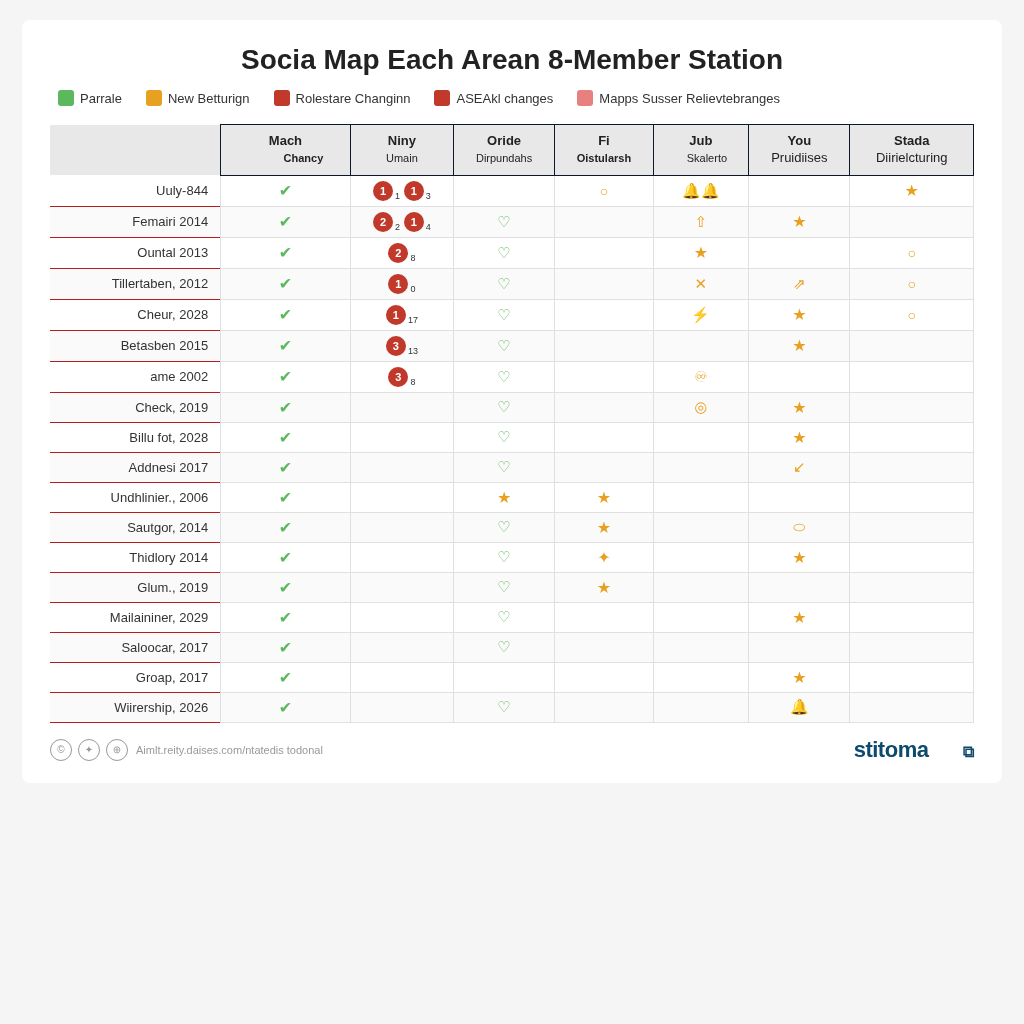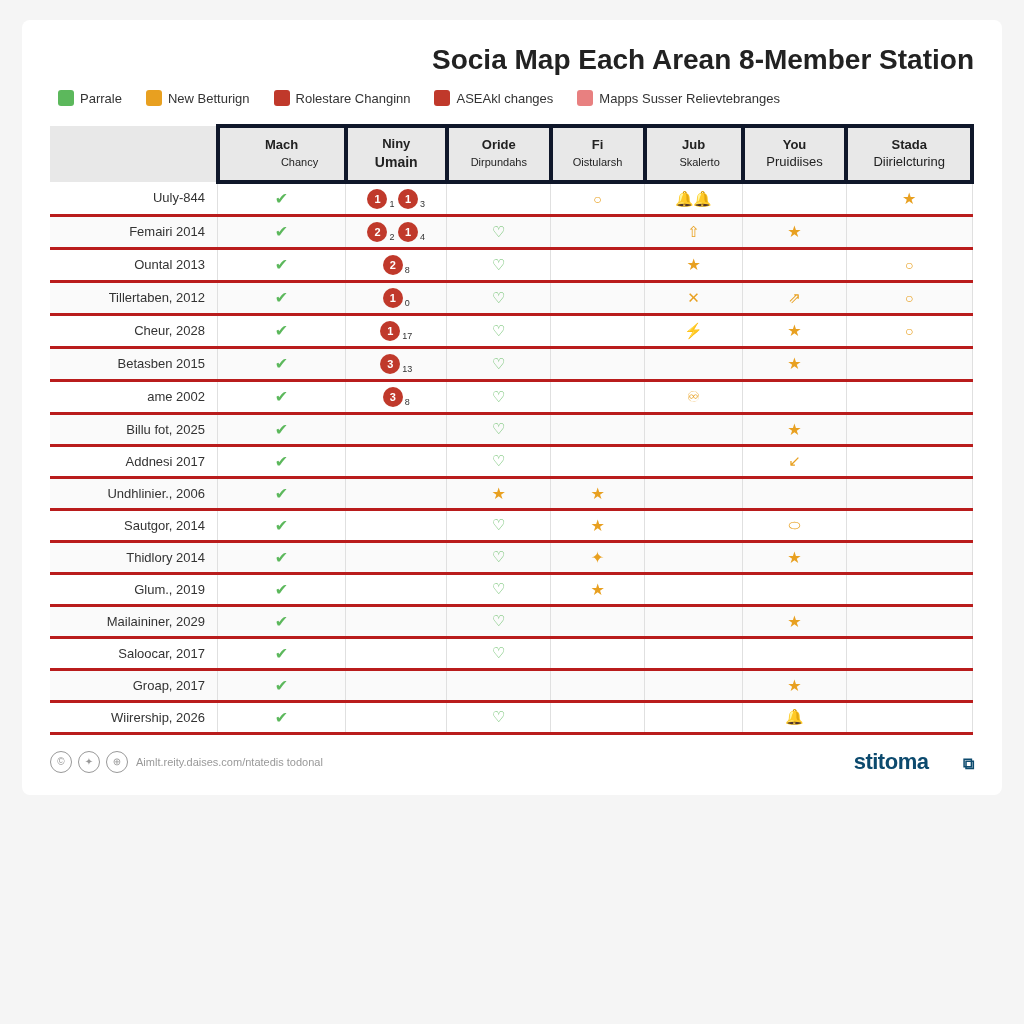--- a/index.html
+++ b/index.html
@@ -11,21 +11,21 @@
       padding: 20px;
     }
     .container {
       background: white;
       border-radius: 8px;
       padding: 24px 28px 20px;
       max-width: 980px;
       margin: 0 auto;
     }
     h1 {
-      text-align: right;
+      text-align: center;
       font-size: 28px;
       font-weight: bold;
       color: #222;
       margin-bottom: 14px;
     }
     .legend {
       display: flex;
       flex-wrap: wrap;
       gap: 6px 24px;
       margin-bottom: 18px;
@@ -52,29 +52,29 @@
     }
     thead tr {
       background: #e8e8e8;
     }
     thead th {
       padding: 8px 6px;
       text-align: center;
       font-weight: bold;
       font-size: 13px;
       color: #222;
-      border: 4px solid #0f172a;
+      border: 1px solid #0f172a;
       line-height: 1.3;
     }
     thead th.row-name-col {
       background: transparent;
       border: none;
     }
     tbody tr {
-      border-bottom: 3px solid #b91c1c;
+      border-bottom: 1px solid #b91c1c;
     }
     tbody tr:nth-child(even) {
       background: #fafafa;
     }
     tbody td {
       padding: 5px 6px;
       text-align: center;
       border: 1px solid #e0e0e0;
       font-size: 13px;
       color: #333;
@@ -200,24 +200,24 @@
     <div class="legend-item">
       <span class="legend-dot" style="background:#e88080;"></span>
       <span>Mapps Susser Relievtebranges</span>
     </div>
   </div>
 
   <table>
     <thead>
       <tr>
         <th class="row-name-col"></th>
-        <th><span>Mach</span><br><span style="font-weight:normal;font-size:11px;margin-left:36px;">Chancy</span></th>
-        <th><span>Niny</span><br><span style="font-weight:bold;font-size:14px;">Umain</span></th>
+        <th><span>Mach</span><br><span style="font-weight:bold;font-size:11px;margin-left:36px;">Chancy</span></th>
+        <th><span>Niny</span><br><span style="font-weight:normal;font-size:11px;">Umain</span></th>
         <th><span>Oride</span><br><span style="font-weight:normal;font-size:11px;">Dirpundahs</span></th>
-        <th><span>Fi</span><br><span style="font-weight:normal;font-size:11px;">Oistularsh</span></th>
+        <th><span>Fi</span><br><span style="font-weight:bold;font-size:11px;">Oistularsh</span></th>
         <th><span>Jub</span><br><span style="font-weight:normal;font-size:11px;margin-left:12px;">Skalerto</span></th>
         <th><span>You</span><br><span style="font-weight:normal;font-size:13px;">Pruidiises</span></th>
         <th><span>Stada</span><br><span style="font-weight:normal;font-size:13px;">Diirielcturing</span></th>
       </tr>
     </thead>
     <tbody id="table-body">
     <tr>
     <td class="row-label">Uuly-844</td>
     <td><span class="icon-green-check">✔</span></td>
     <td><span class="badge-wrap">
@@ -308,21 +308,31 @@
       <span class="badge-red">3</span>
               <span class="badge-sub">8</span>
     </span></td>
     <td><span class="icon-green-outline">♡</span></td>
     <td></td>
     <td><span class="icon-gold-other">♾</span></td>
     <td></td>
     <td></td>
   </tr>
         <tr>
-    <td class="row-label">Billu fot, 2025</td>
+    <td class="row-label">Check, 2019</td>
+    <td><span class="icon-green-check">✔</span></td>
+    <td></td>
+    <td><span class="icon-green-outline">♡</span></td>
+    <td></td>
+    <td><span class="icon-gold-pin">◎</span></td>
+    <td><span class="icon-gold-star">★</span></td>
+    <td></td>
+  </tr>
+        <tr>
+    <td class="row-label">Billu fot, 2028</td>
     <td><span class="icon-green-check">✔</span></td>
     <td></td>
     <td><span class="icon-green-outline">♡</span></td>
     <td></td>
     <td></td>
     <td><span class="icon-gold-star">★</span></td>
     <td></td>
   </tr>
         <tr>
     <td class="row-label">Addnesi 2017</td>

